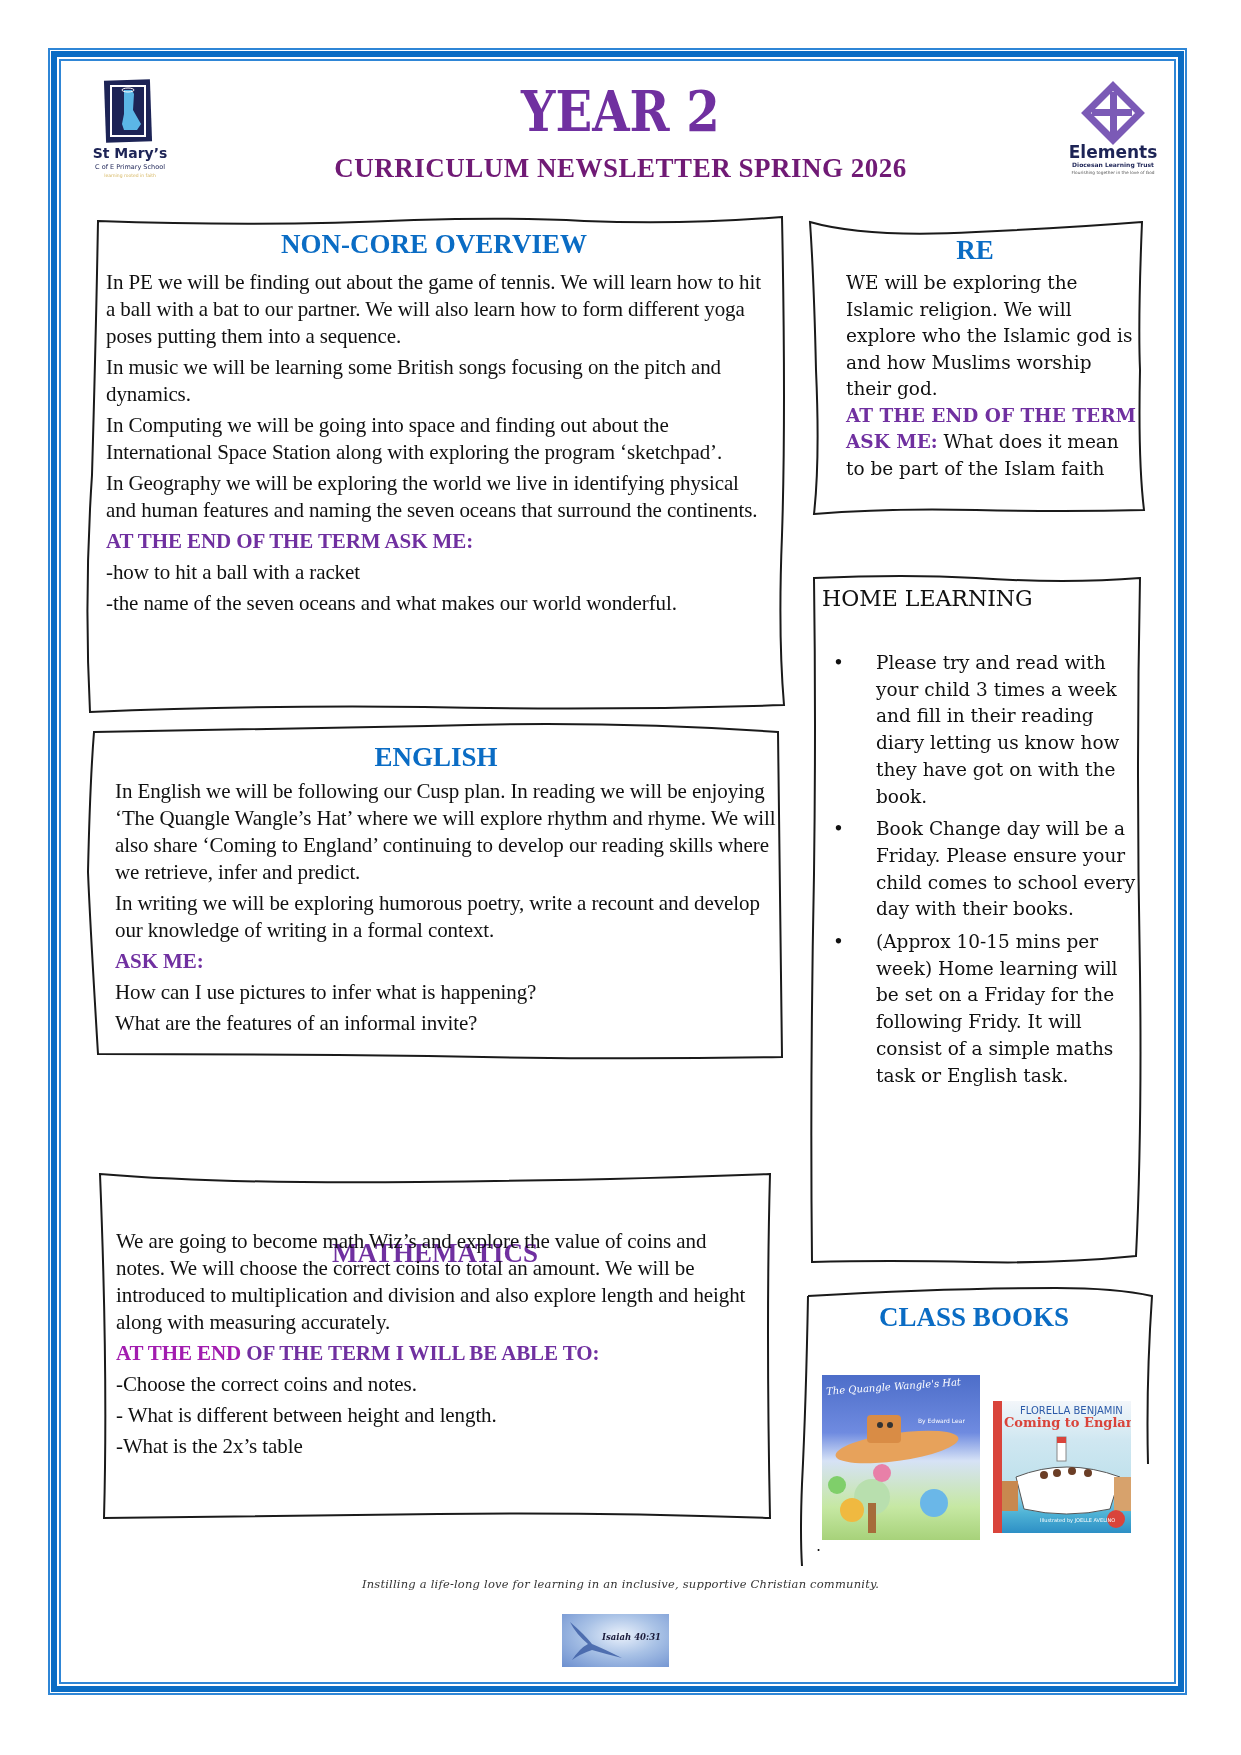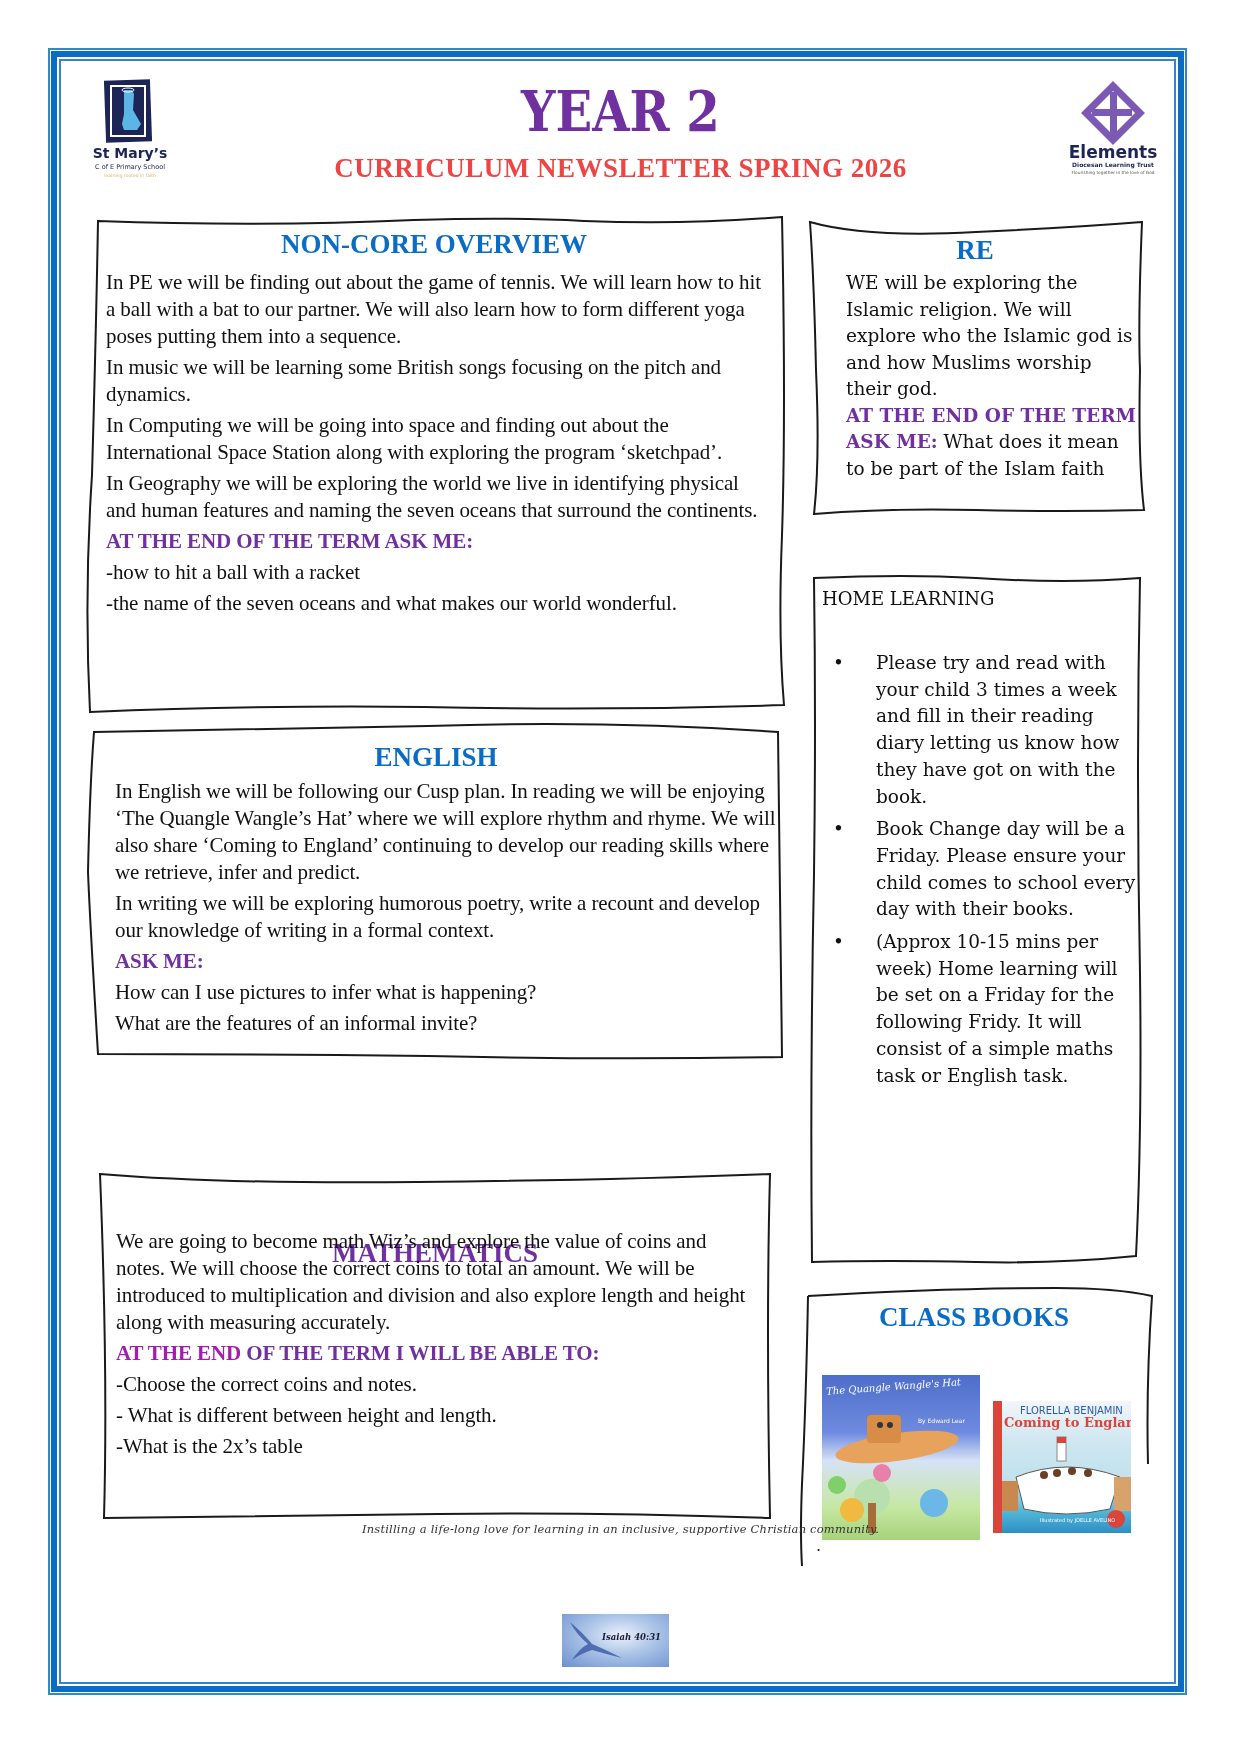--- a/index.html
+++ b/index.html
@@ -13,21 +13,21 @@
                  border: 6px solid #0a6cc4; box-sizing: border-box; }
   .frame-inner { position: absolute; left: 59px; top: 59px; width: 1117px; height: 1625px;
                  border: 2px solid #2f86d6; box-sizing: border-box; }
 
   .abs { position: absolute; }
 
   
   .title { left: 0; width: 1241px; top: 78px; text-align: center; font-family: "DejaVu Serif", serif;
            font-weight: bold; font-size: 56px; color: #7030a0; letter-spacing: 0px; transform: scaleX(0.86); }
   .subtitle { left: 0; width: 1241px; top: 153px; text-align: center; font-family: "Liberation Serif", serif;
-              font-weight: bold; font-size: 27px; color: #ef4444; letter-spacing: 0.5px; }
+              font-weight: bold; font-size: 27px; color: #701a75; letter-spacing: 0.5px; }
 
   
   .logo-left { left: 88px; top: 78px; width: 90px; height: 105px; }
   .logo-right { left: 1058px; top: 78px; width: 110px; height: 105px; }
 
   
   .panel { position: absolute; box-sizing: border-box; }
   .panel svg.border { position: absolute; left: 0; top: 0; overflow: visible; }
   .panel .content { position: absolute; left: 0; top: 0; right: 0; bottom: 0; }
 
@@ -49,21 +49,21 @@
   .hl-text li .bullet { position: absolute; left: 27px; top: 0; }
   .hl-text b { font-weight: normal; }
 
   
   .book1 { position: absolute; left: 822px; top: 1375px; width: 158px; height: 165px; overflow: hidden;
            background: linear-gradient(180deg, #4d6ec9 0%, #6f8be0 35%, #d6e2f6 52%, #c6e8a3 80%, #a7d27a 100%); }
   .book2 { position: absolute; left: 993px; top: 1401px; width: 138px; height: 132px; overflow: hidden;
            background: linear-gradient(180deg, #f3f6fa 0%, #cfe7f1 30%, #bfe1ec 62%, #4fb3d6 85%, #2d8fc5 100%);
            border-left: 9px solid #d9443b; box-sizing: border-box; }
 
-  .footer-motto { left: 0; width: 1241px; top: 1522px; text-align: center; font-family: "DejaVu Serif", serif;
+  .footer-motto { left: 0; width: 1241px; top: 1577px; text-align: center; font-family: "DejaVu Serif", serif;
                   font-style: italic; font-size: 11.5px; color: #333; letter-spacing: 0.2px; }
   .isaiah { left: 562px; top: 1614px; width: 107px; height: 53px; overflow: hidden;
             background: radial-gradient(ellipse at 55% 40%, #eaf1fb 0%, #a9c2e6 45%, #6c8fcf 100%); }
   .isaiah span { position: absolute; right: 8px; top: 18px; font-family: "DejaVu Serif", serif; font-style: italic;
                  font-weight: bold; font-size: 8.5px; color: #1a1a3a; }
 </style>
 </head>
 <body>
 
 <div class="frame-outer"></div>
@@ -158,21 +158,21 @@
       <div><span class="ask">AT THE END OF THE TERM ASK ME:</span><span> What does it mean to be part of the Islam faith</span></div>
     </div>
   </div>
 </div>
 
 <div class="panel" style="left:806px; top:574px; width:338px; height:692px;">
   <svg class="border" width="338" height="692">
     <path d="M8 4 Q100 0 170 4 Q260 10 334 4 Q330 200 334 400 Q336 560 330 682 Q250 690 170 688 Q80 686 6 688 Q4 500 8 300 Q10 150 8 4 Z" fill="none" stroke="#1a1a1a" stroke-width="2"></path>
   </svg>
   <div class="content hl-text">
-    <div style="position:absolute; left:16px; top:12px; font-size:18px;text-align:center;">HOME LEARNING</div>
+    <div style="position:absolute; left:16px; top:12px; font-size:22px;text-align:center;">HOME LEARNING</div>
     <ul style="position:absolute; left:0; right:6px; top:76px;">
       <li>
         <span class="bullet">•</span>
         <span>Please try and read with your child </span><b>3 times a week</b><span> and fill in their reading diary letting us know how they have got on with the book.</span>
       </li>
       <li>
         <span class="bullet">•</span>
         <span>Book Change day will be a </span><b>Friday.  Please ensure your child comes to school every day with their books.</b>
       </li>
       <li>

